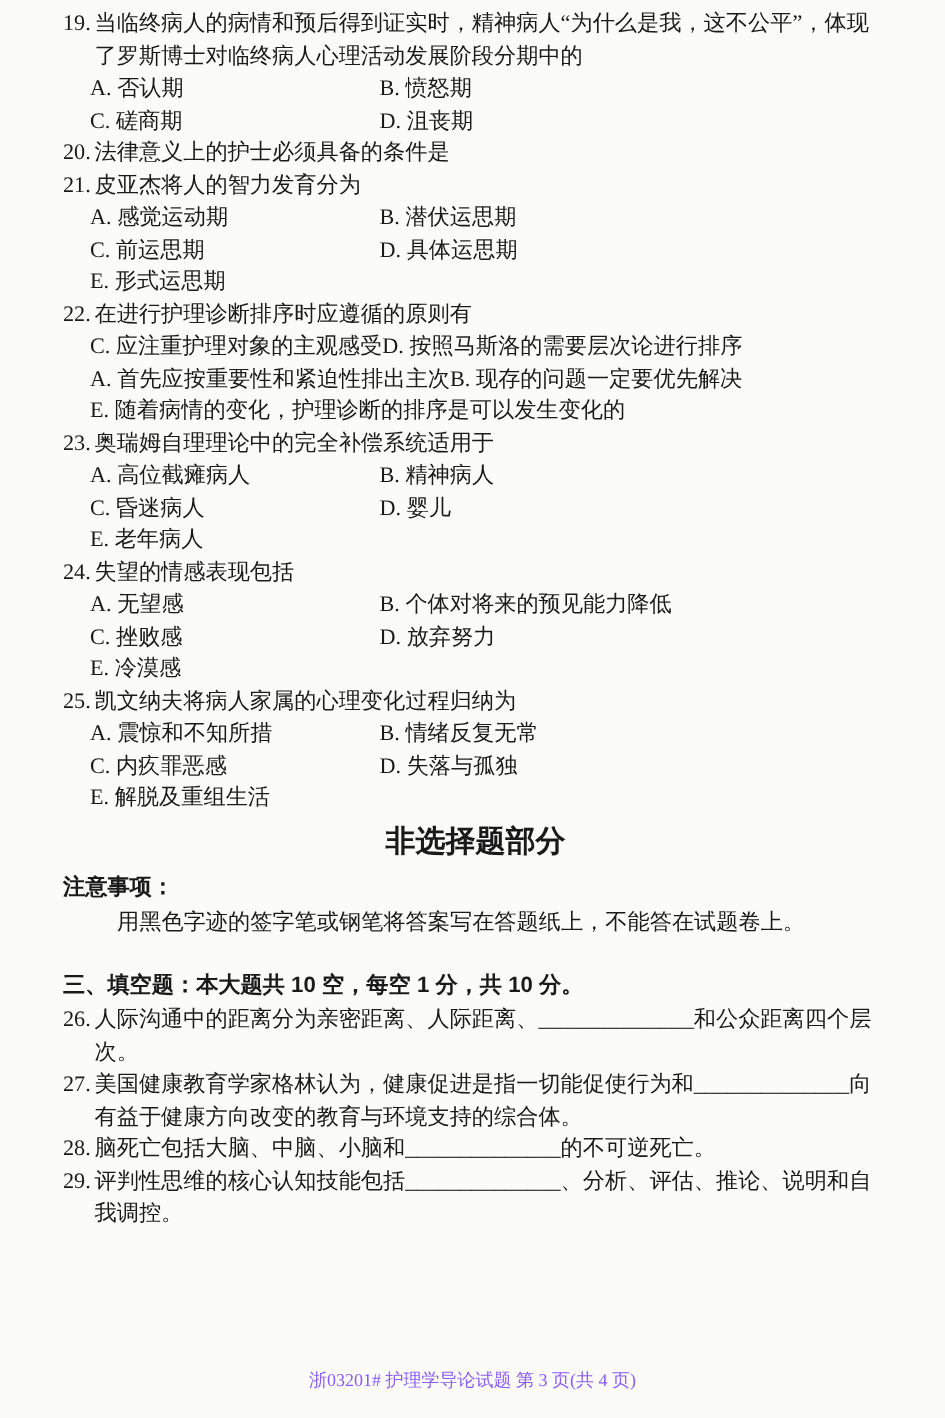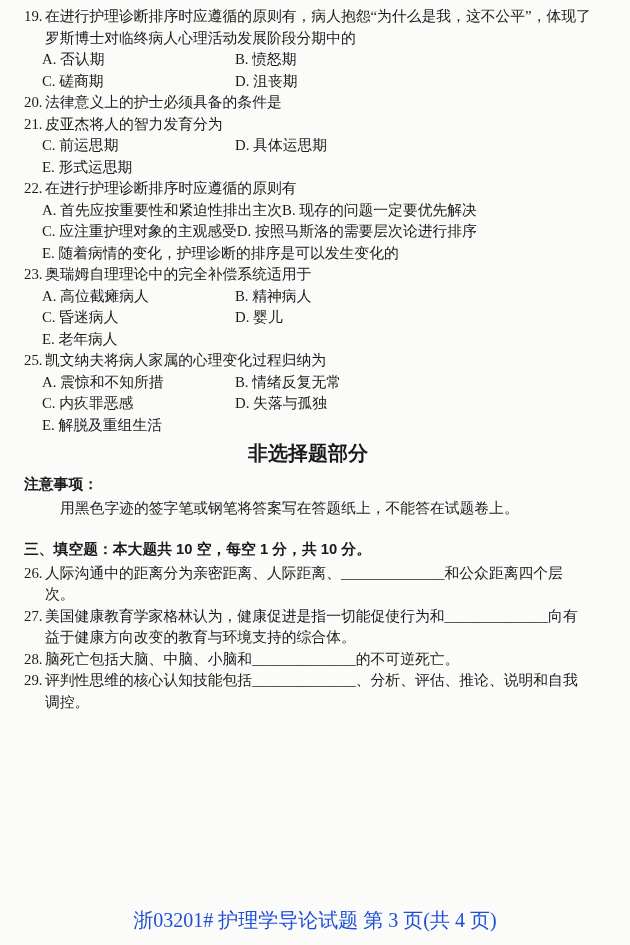--- a/index.html
+++ b/index.html
@@ -9,21 +9,21 @@
     color:#1a1a1a;
     font-family:"Liberation Serif","DejaVu Serif",serif;
     font-size:14.8px;
     line-height:21.5px;
     overflow:hidden;
   }
   .sheet{
     position:relative;
     width:630px;height:945px;
     box-sizing:border-box;
-    padding:6px 38px 0 24px;
+    padding:6px 38px 0 42px;
     overflow:hidden;
   }
   .q-head{display:flex;}
   .q-num{flex:0 0 21px;}
   .q-stem{flex:1;}
   .opts{padding-left:18px;}
   .opt-row{display:flex;}
   .opt{white-space:nowrap;}
   .opt.l{flex:0 0 auto;min-width:193px;}
   .sec-heading{
@@ -42,32 +42,32 @@
   .notice-label{
     font-family:"Liberation Sans","DejaVu Sans",sans-serif;
     font-weight:700;
   }
   .notice-para{padding-left:36px;margin:2px 0 4px;}
   .sec3-heading{margin-top:20px;}
   .fill-q{}
   .footer{
     position:absolute;left:0;right:0;bottom:14px;
     text-align:center;
-    font-size:20px;color:#1d4ed8;
+    font-size:12px;color:#8b5cf6;
   }
 </style>
 </head>
 <body>
 
 <div class="sheet">
 
   <div class="q">
     <div class="q-head">
       <span class="q-num">19.</span>
-      <span class="q-stem">在进行护理诊断排序时应遵循的原则有，病人抱怨“为什么是我，这不公平”，体现了罗斯博士对临终病人心理活动发展阶段分期中的</span>
+      <span class="q-stem">当临终病人的病情和预后得到证实时，精神病人“为什么是我，这不公平”，体现了罗斯博士对临终病人心理活动发展阶段分期中的</span>
     </div>
     <div class="opts">
       <div class="opt-row">
         <span class="opt l">A. 否认期</span>
         <span class="opt">B. 愤怒期</span>
       </div>
       <div class="opt-row">
         <span class="opt l">C. 磋商期</span>
         <span class="opt">D. 沮丧期</span>
       </div>
@@ -82,44 +82,48 @@
   </div>
 
 
   <div class="q">
     <div class="q-head">
       <span class="q-num">21.</span>
       <span class="q-stem">皮亚杰将人的智力发育分为</span>
     </div>
     <div class="opts">
       <div class="opt-row">
+        <span class="opt l">A. 感觉运动期</span>
+        <span class="opt">B. 潜伏运思期</span>
+      </div>
+      <div class="opt-row">
         <span class="opt l">C. 前运思期</span>
         <span class="opt">D. 具体运思期</span>
       </div>
       <div class="opt-row">
         <span class="opt">E. 形式运思期</span>
       </div>
     </div>
   </div>
 
   <div class="q">
     <div class="q-head">
       <span class="q-num">22.</span>
       <span class="q-stem">在进行护理诊断排序时应遵循的原则有</span>
     </div>
     <div class="opts">
       <div class="opt-row">
+        <span class="opt l">C. 应注重护理对象的主观感受</span>
+        <span class="opt">D. 按照马斯洛的需要层次论进行排序</span>
+      </div>
+      <div class="opt-row">
         <span class="opt l">A. 首先应按重要性和紧迫性排出主次</span>
         <span class="opt">B. 现存的问题一定要优先解决</span>
       </div>
       <div class="opt-row">
-        <span class="opt l">C. 应注重护理对象的主观感受</span>
-        <span class="opt">D. 按照马斯洛的需要层次论进行排序</span>
-      </div>
-      <div class="opt-row">
         <span class="opt">E. 随着病情的变化，护理诊断的排序是可以发生变化的</span>
       </div>
     </div>
   </div>
 
   <div class="q">
     <div class="q-head">
       <span class="q-num">23.</span>
       <span class="q-stem">奥瑞姆自理理论中的完全补偿系统适用于</span>
     </div>
@@ -131,20 +135,39 @@
       <div class="opt-row">
         <span class="opt l">C. 昏迷病人</span>
         <span class="opt">D. 婴儿</span>
       </div>
       <div class="opt-row">
         <span class="opt">E. 老年病人</span>
       </div>
     </div>
   </div>
 
+  <div class="q">
+    <div class="q-head">
+      <span class="q-num">24.</span>
+      <span class="q-stem">失望的情感表现包括</span>
+    </div>
+    <div class="opts">
+      <div class="opt-row">
+        <span class="opt l">A. 无望感</span>
+        <span class="opt">B. 个体对将来的预见能力降低</span>
+      </div>
+      <div class="opt-row">
+        <span class="opt l">C. 挫败感</span>
+        <span class="opt">D. 放弃努力</span>
+      </div>
+      <div class="opt-row">
+        <span class="opt">E. 冷漠感</span>
+      </div>
+    </div>
+  </div>
 
   <div class="q">
     <div class="q-head">
       <span class="q-num">25.</span>
       <span class="q-stem">凯文纳夫将病人家属的心理变化过程归纳为</span>
     </div>
     <div class="opts">
       <div class="opt-row">
         <span class="opt l">A. 震惊和不知所措</span>
         <span class="opt">B. 情绪反复无常</span>

